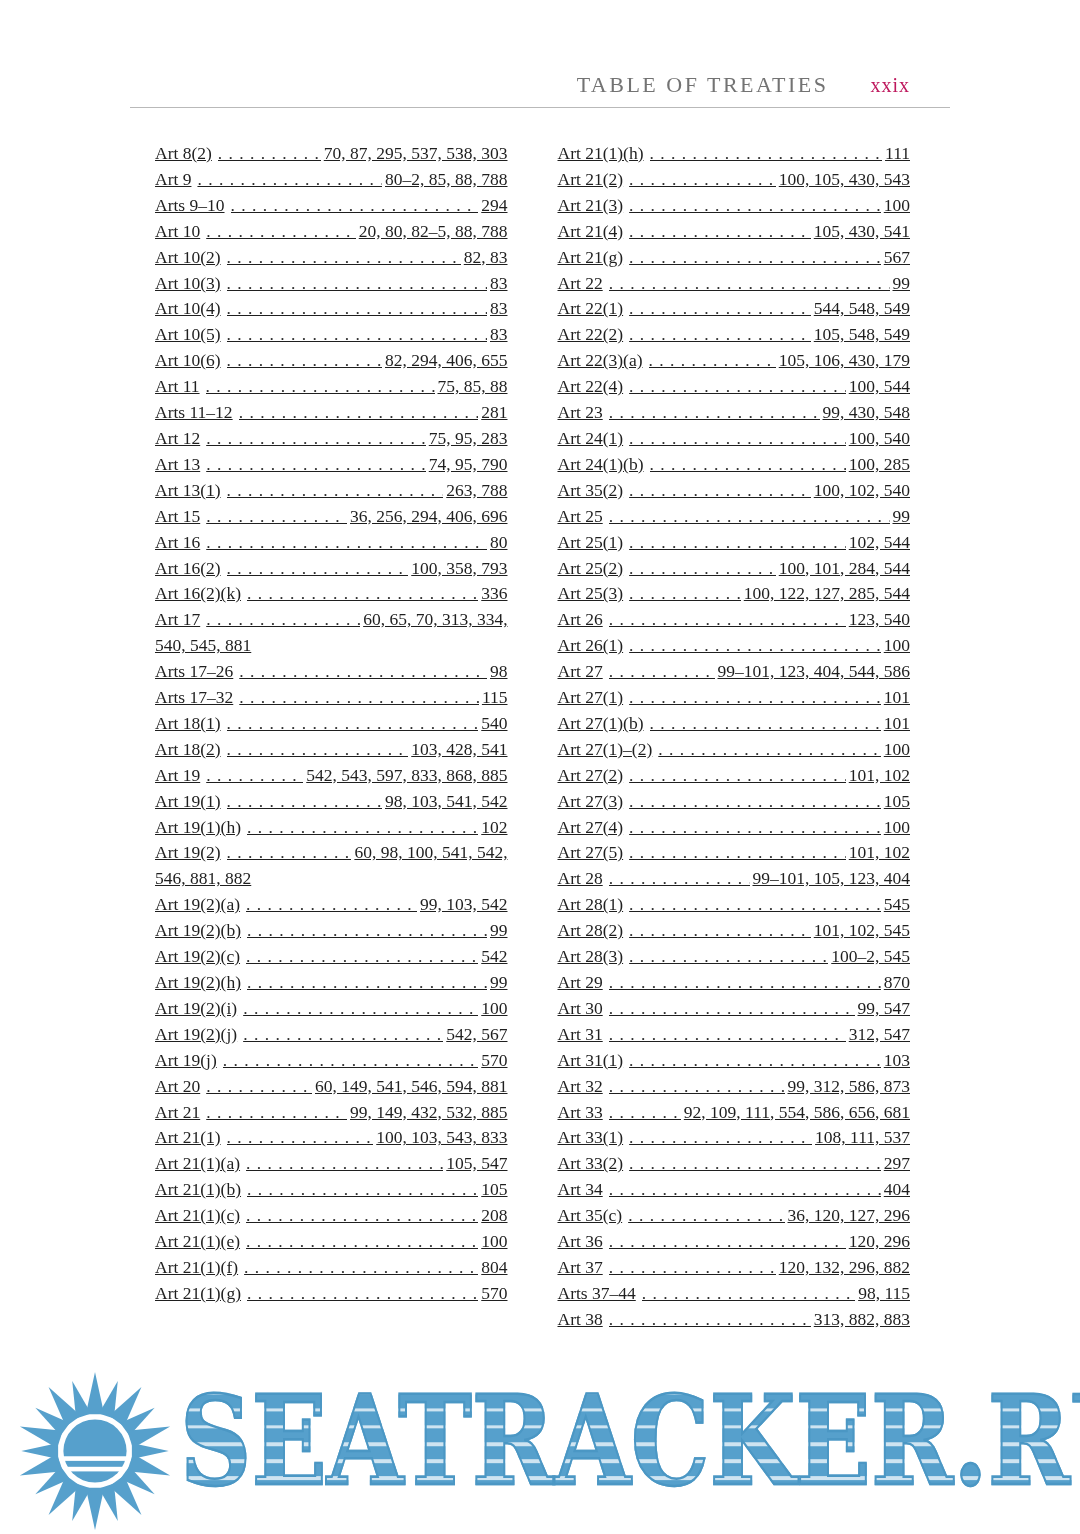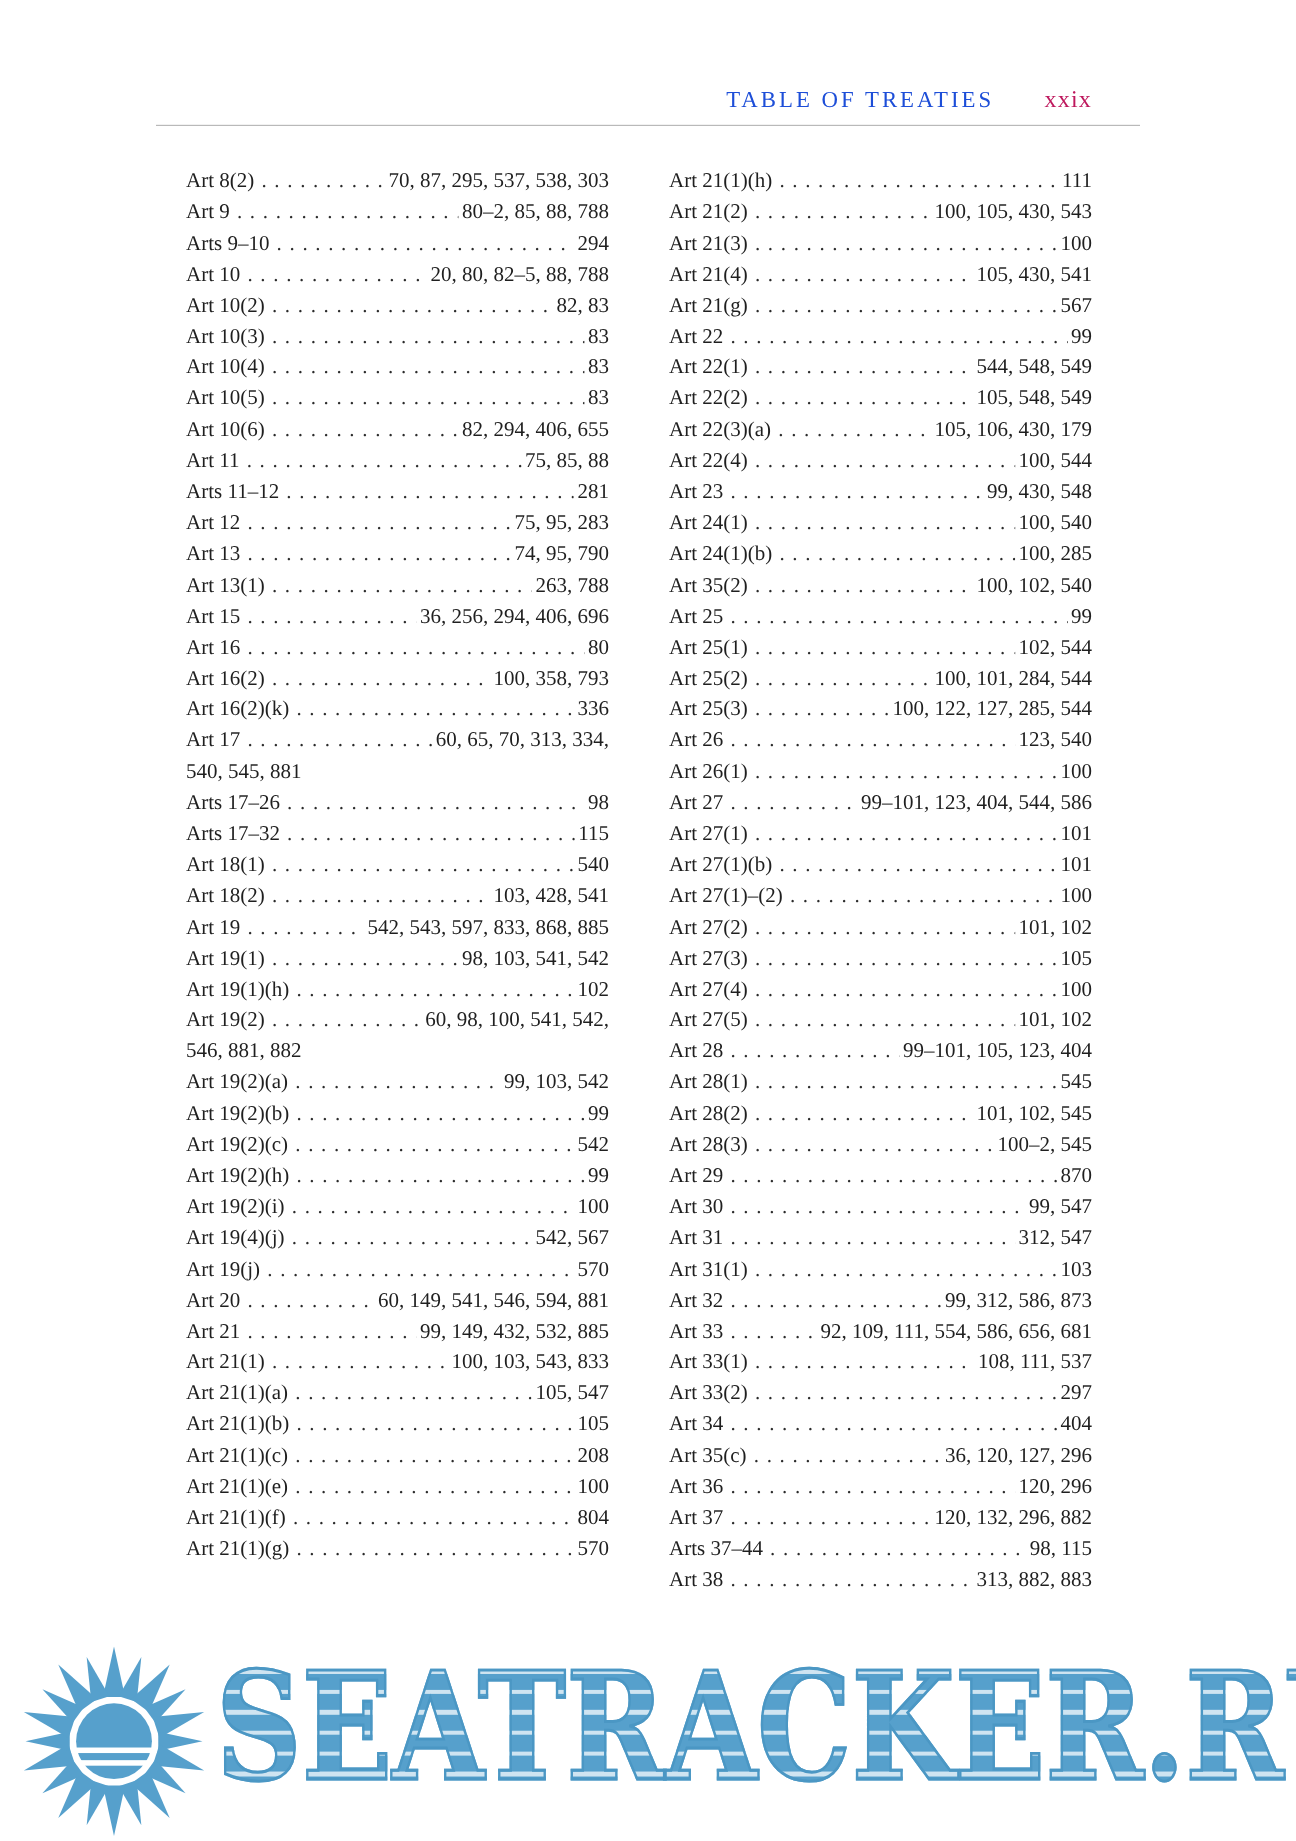--- a/index.html
+++ b/index.html
@@ -19,42 +19,42 @@
     width: 820px;
   }
   .header-row {
     display: flex;
     justify-content: flex-end;
     align-items: baseline;
     gap: 42px;
     padding-right: 40px;
   }
   .header-title {
-    font-size: 19px;
+    font-size: 22px;
     letter-spacing: 2.5px;
-    color: #1d4ed8;
+    color: #737373;
     text-align: center;
   }
   .header-folio {
     font-size: 20px;
     letter-spacing: 1px;
     color: #be185d;
   }
   .rule {
     margin-top: 9px;
     border: 0;
     border-top: 1px solid #b9b9b9;
     height: 0;
   }
   .columns {
     display: flex;
     gap: 50px;
     margin: 33px 40px 0 25px;
   }
-  .col { flex: 1 1 0; min-width: 0; }
+  .col { flex: 1 1 0; min-width: 0; text-decoration: underline; }
   .entry {
     display: flex;
     align-items: baseline;
     font-size: 17.5px;
     line-height: 25.9px;
     white-space: nowrap;
   }
   .entry .label { flex: 0 0 auto; }
   .entry .leader {
     flex: 1 1 auto;
@@ -271,21 +271,21 @@
             <span class="label">Art 19(2)(h)</span>
             <span class="leader"></span>
             <span class="pages">99</span>
           </div>
           <div class="entry">
             <span class="label">Art 19(2)(i)</span>
             <span class="leader"></span>
             <span class="pages">100</span>
           </div>
           <div class="entry">
-            <span class="label">Art 19(4)(j)</span>
+            <span class="label">Art 19(2)(j)</span>
             <span class="leader"></span>
             <span class="pages">542, 567</span>
           </div>
           <div class="entry">
             <span class="label">Art 19(j)</span>
             <span class="leader"></span>
             <span class="pages">570</span>
           </div>
           <div class="entry">
             <span class="label">Art 20</span>

